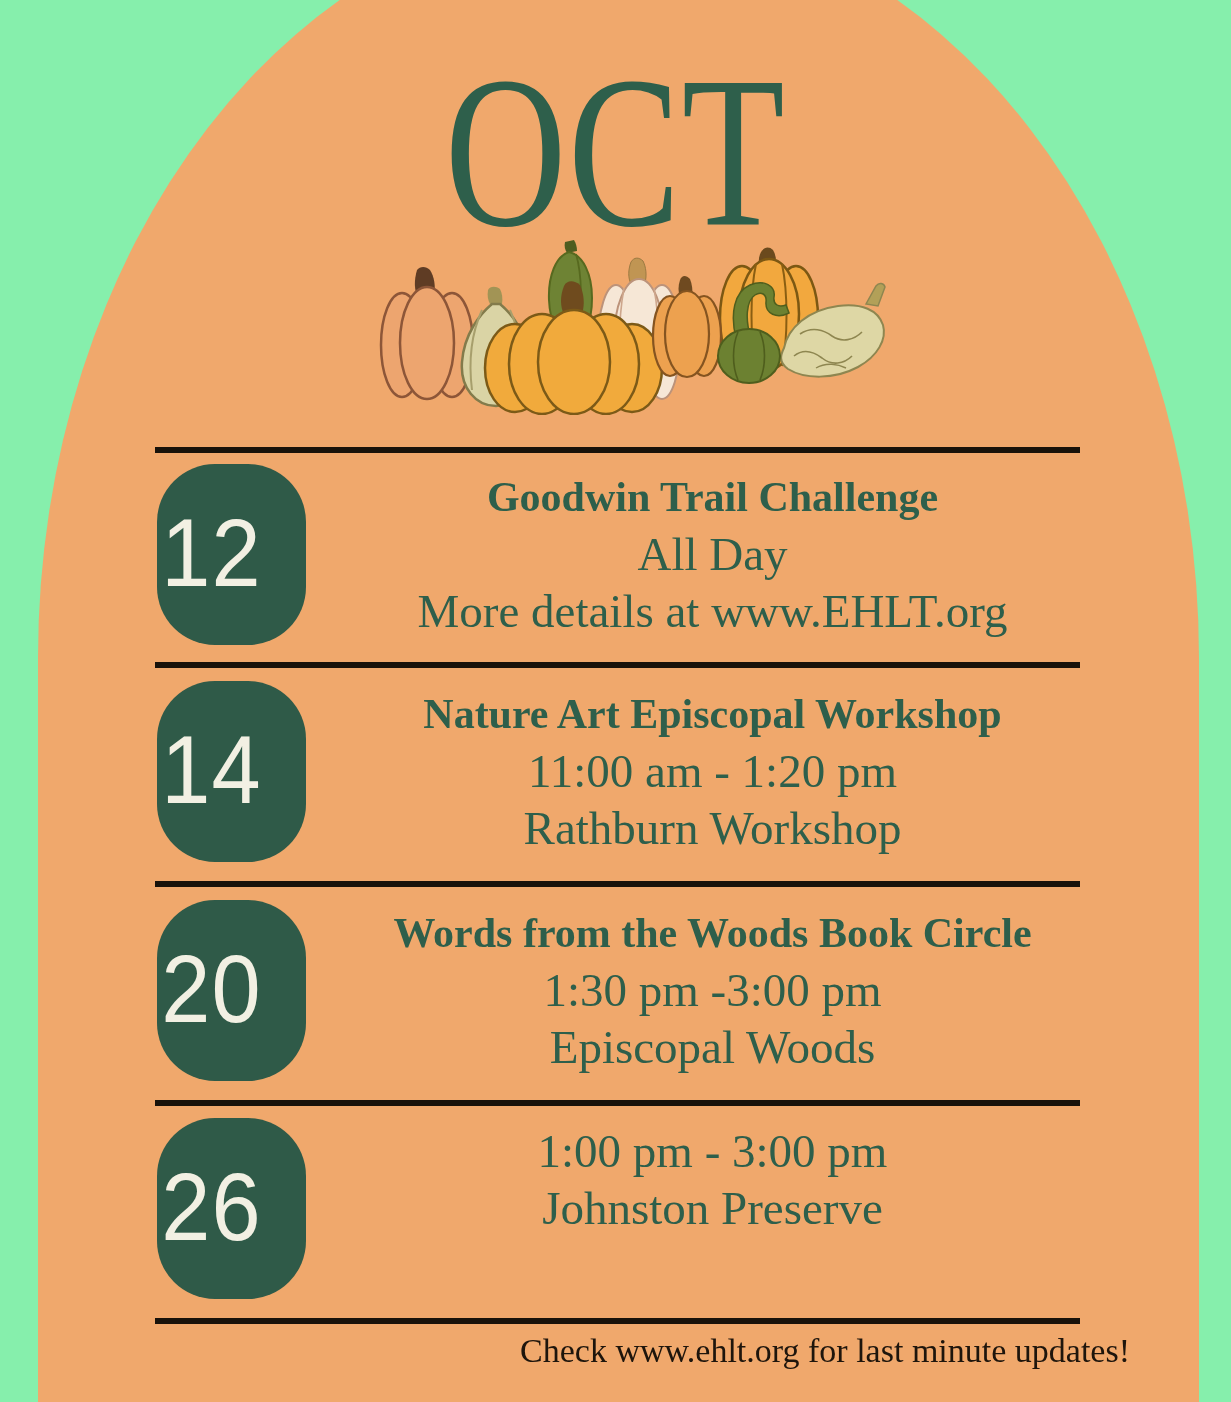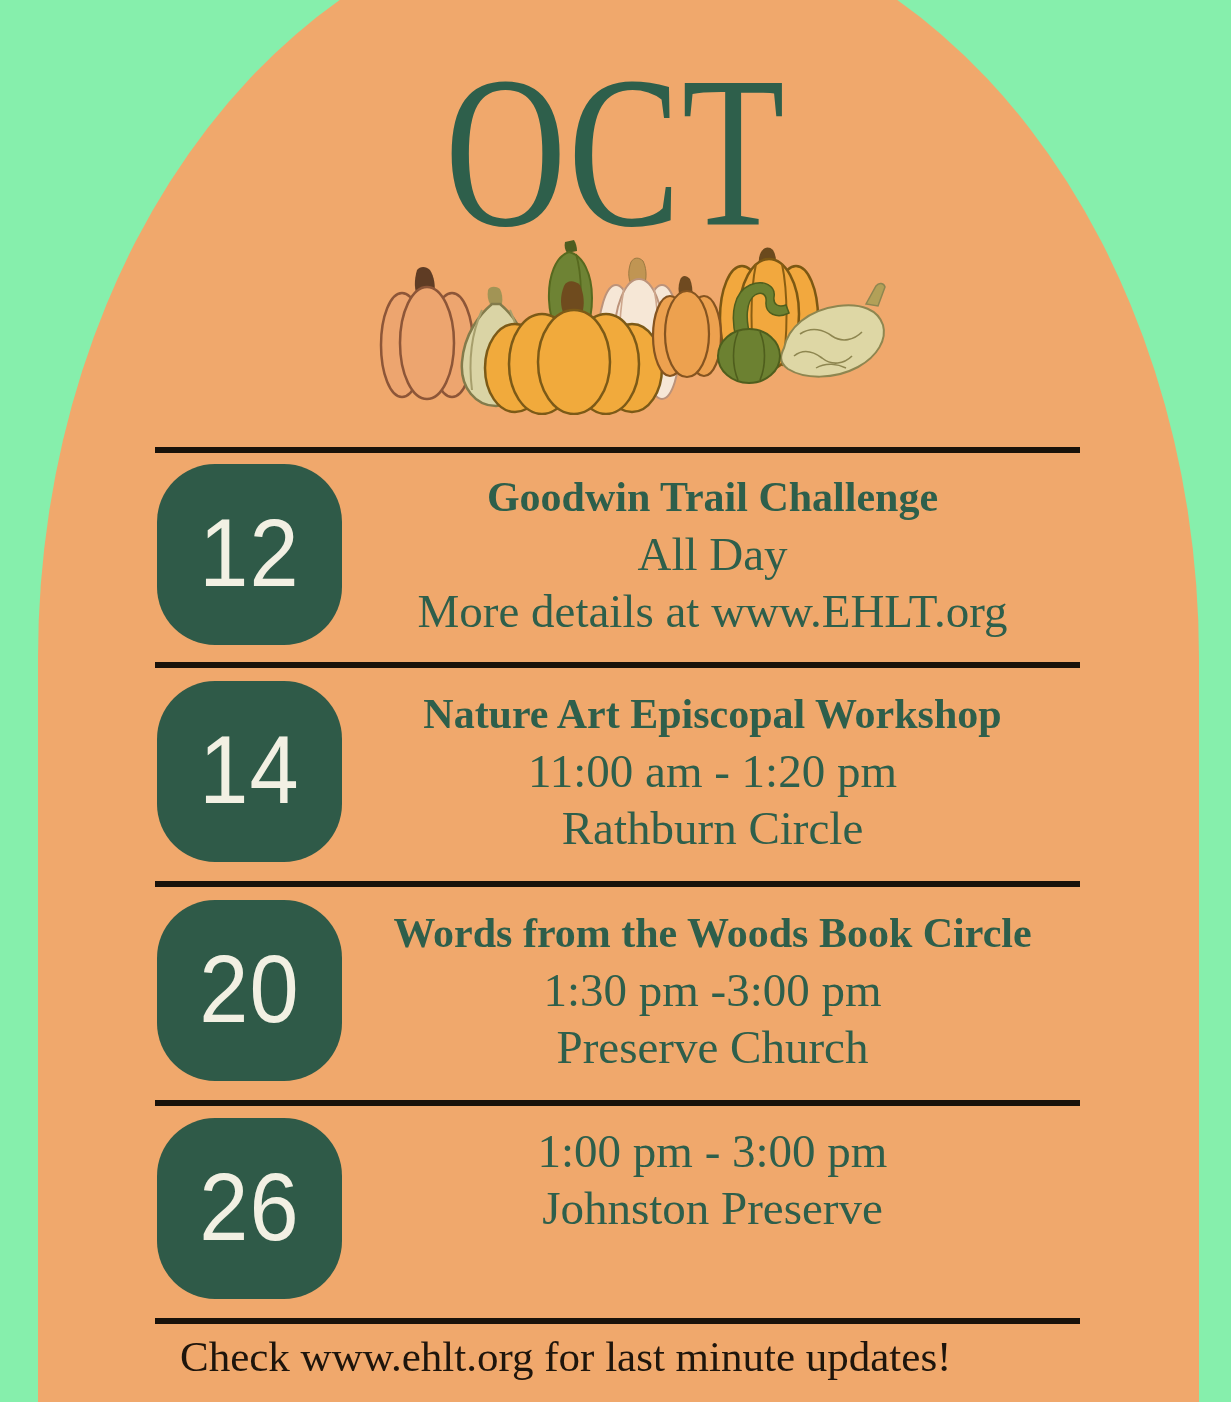--- a/index.html
+++ b/index.html
@@ -18,40 +18,40 @@
     color:var(--c-text_green,#2e5f4b);
     transform:scaleX(0.78);letter-spacing:2px;
   }
   .pumpkins{position:absolute;left:370px;top:240px;width:520px;height:175px;}
   .rule{
     position:absolute;left:155px;width:925px;height:6px;
     background:var(--c-rule,#19120a);
   }
   .rule-1{top:447px}.rule-2{top:662px}.rule-3{top:881px}.rule-4{top:1100px}.rule-5{top:1318px}
   .badge{
-    position:absolute;left:157px;width:185px;height:181px;border-radius:58px;
+    position:absolute;left:157px;width:149px;height:181px;border-radius:58px;
     background:var(--c-badge_bg,#2f5a48);
-    display:flex;align-items:center;justify-content:center;
+    display:flex;align-items:center;justify-content:flex-start;
   }
   .badge-1{top:464px}.badge-2{top:681px}.badge-3{top:900px}.badge-4{top:1118px}
   .badge .num{
     font-family:"Liberation Sans", sans-serif;font-size:96px;font-weight:400;
     color:var(--c-number_cream,#f2f0e3);letter-spacing:1px;transform:scaleX(0.92);
     padding-bottom:4px;
   }
   .event-text{
     position:absolute;left:340px;width:745px;text-align:center;
     color:var(--c-text_green,#2e5f4b);
   }
   .et-1{top:469px}.et-2{top:686px}.et-3{top:905px}.et-4{top:1123px}
   .event-text .title{font-size:42px;font-weight:700;line-height:57px;}
   .event-text .line{font-size:47px;font-weight:400;line-height:57px;}
   .footer-note{
-    position:absolute;left:180px;width:950px;top:1330px;text-align:left;
-    font-size:43px;line-height:1.25;color:var(--c-footer_text,#1e150c);
+    position:absolute;left:180px;width:950px;top:1330px;text-align:right;
+    font-size:34px;line-height:1.25;color:var(--c-footer_text,#1e150c);
   }
 </style>
 </head>
 <body>
 
 <div class="canvas">
 
   <div class="arch"></div>
 
   <div class="month-title">OCT</div>
@@ -144,30 +144,30 @@
     <div class="line">All Day</div>
     <div class="line">More details at www.EHLT.org</div>
   </div>
 
   <div class="badge badge-2">
     <span class="num">14</span>
   </div>
   <div class="event-text et-2">
     <div class="title">Nature Art Episcopal Workshop</div>
     <div class="line">11:00 am - 1:20 pm</div>
-    <div class="line">Rathburn Circle</div>
+    <div class="line">Rathburn Workshop</div>
   </div>
 
   <div class="badge badge-3">
     <span class="num">20</span>
   </div>
   <div class="event-text et-3">
     <div class="title">Words from the Woods Book Circle</div>
     <div class="line">1:30 pm -3:00 pm</div>
-    <div class="line">Preserve Church</div>
+    <div class="line">Episcopal Woods</div>
   </div>
 
   <div class="badge badge-4">
     <span class="num">26</span>
   </div>
   <div class="event-text et-4">
     <div class="line">1:00 pm - 3:00 pm</div>
     <div class="line">Johnston Preserve</div>
   </div>
 

